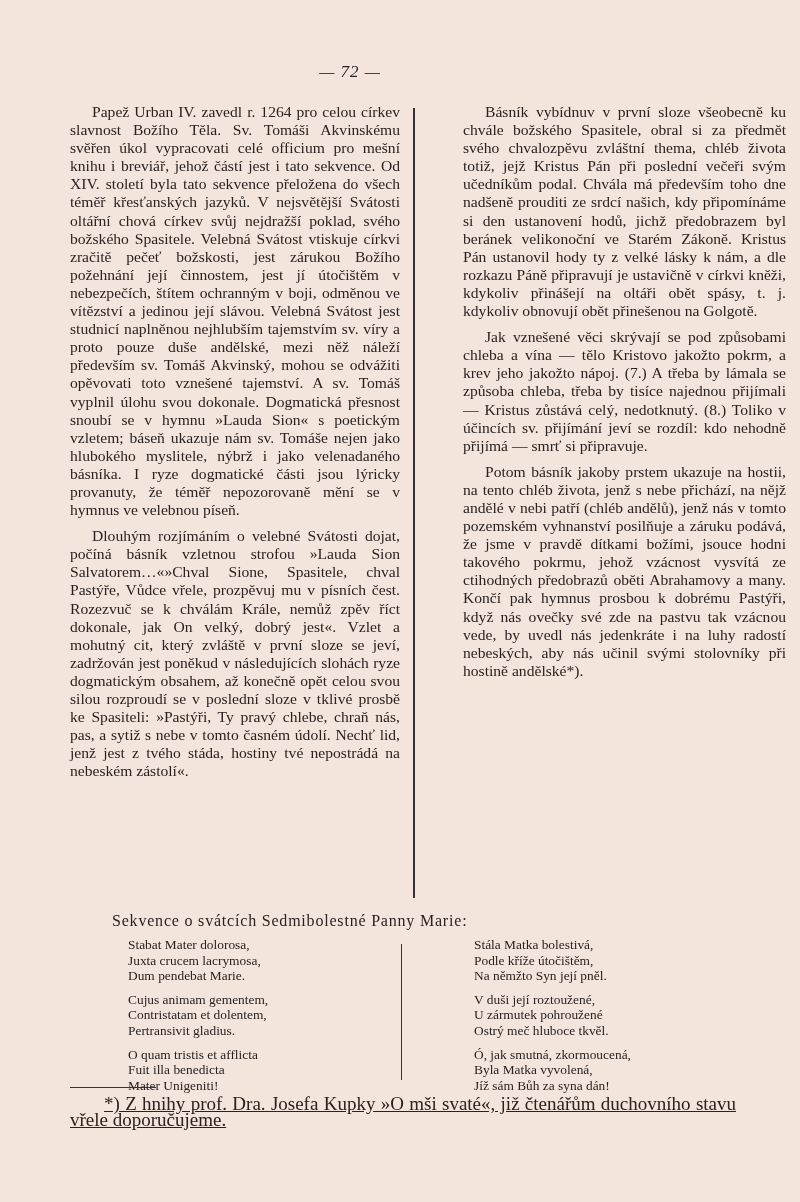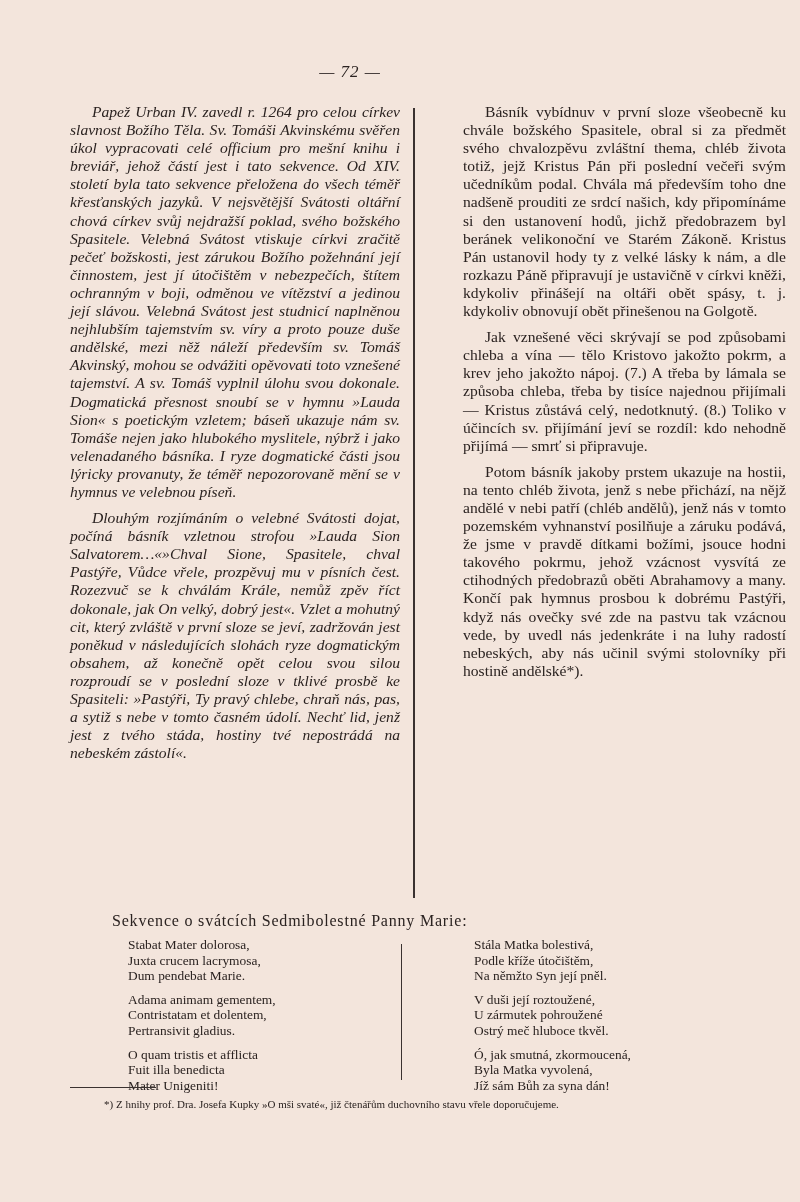--- a/index.html
+++ b/index.html
@@ -13,21 +13,21 @@
   }
   .page-number {
     position: absolute; top: 62px; left: 0; width: 700px;
     text-align: center; font-size: 17px; font-style: italic; letter-spacing: 1px;
   }
   .col {
     position: absolute; top: 103px;
     font-size: 15.6px; line-height: 18.1px;
     text-align: justify;
   }
-  .col-left { left: 70px; width: 330px; font-style: italic; }
+  .col-left { left: 70px; width: 330px; }
   .col-right { left: 428px; width: 323px; margin-left: 35px; }
   .divider {
     position: absolute; left: 413px; top: 108px; width: 1.5px; height: 790px;
     background: #3a3230;
   }
   .col p { margin: 0; text-indent: 22px; }
   .col p + p { margin-top: 8px; }
   .spaced { letter-spacing: 2.4px; }
   .poem-title {
     position: absolute; top: 912px; left: 112px; font-size: 16px; letter-spacing: 0.8px;
@@ -38,21 +38,21 @@
   .stanza + .stanza { margin-top: 8px; }
   .stanza div { white-space: nowrap; }
   .poem-divider {
     position: absolute; left: 401px; top: 944px; width: 1.3px; height: 136px; background: #3a3230;
   }
   .footnote-rule {
     position: absolute; left: 70px; top: 1087px; width: 86px; height: 1px; background: #3a3230;
   }
   .footnote {
     position: absolute; top: 1096px; left: 70px; width: 666px;
-    font-size: 11px; line-height: 16px; text-align: justify; text-indent: 34px;
+    font-size: 19px; line-height: 16px; text-align: justify; text-indent: 34px; text-decoration: underline;
   }
 </style>
 </head>
 <body>
 
 <div class="page-number">— 72 —</div>
 
 <div class="col col-left">
   <p>Papež Urban IV. zavedl r. 1264 pro celou církev slavnost Božího Těla. Sv. Tomáši Akvinskému svěřen úkol vypracovati celé officium pro mešní knihu i breviář, jehož částí jest i tato sekvence. Od XIV. století byla tato sekvence přeložena do všech téměř křesťanských jazyků. V nejsvětější Svátosti oltářní chová církev svůj nejdražší poklad, svého božského Spasitele. Velebná Svátost vtiskuje církvi zračitě pečeť božskosti, jest zárukou Božího požehnání její činnostem, jest jí útočištěm v nebezpečích, štítem ochranným v boji, odměnou ve vítězství a jedinou její slávou. Velebná Svátost jest studnicí naplněnou nejhlubším tajemstvím sv. víry a proto pouze duše andělské, mezi něž náleží především sv. Tomáš Akvinský, mohou se odvážiti opěvovati toto vznešené tajemství. A sv. Tomáš vyplnil úlohu svou dokonale. Dogmatická přesnost snoubí se v hymnu »Lauda Sion« s poetickým vzletem; báseň ukazuje nám sv. Tomáše nejen jako hlubokého myslitele, nýbrž i jako velenadaného básníka. I ryze dogmatické části jsou lýricky provanuty, že téměř nepozorovaně mění se v hymnus ve velebnou píseň.</p>
   <p>Dlouhým rozjímáním o velebné Svátosti dojat, počíná básník vzletnou strofou »Lauda Sion Salvatorem…«»Chval Sione, Spasitele, chval Pastýře, Vůdce vřele, prozpěvuj mu v písních čest. Rozezvuč se k chválám Krále, nemůž zpěv říct dokonale, jak On velký, dobrý jest«. Vzlet a mohutný cit, který zvláště v první sloze se jeví, zadržován jest poněkud v následujících slohách ryze dogmatickým obsahem, až konečně opět celou svou silou rozproudí se v poslední sloze v tklivé prosbě ke Spasiteli: »Pastýři, Ty pravý chlebe, chraň nás, pas, a sytiž s nebe v tomto časném údolí. Nechť lid, jenž jest z tvého stáda, hostiny tvé nepostrádá na nebeském zástolí«.</p>
@@ -68,21 +68,21 @@
 
 <div class="poem-title">Sekvence o svátcích Sedmibolestné Panny Marie:</div>
 
 <div class="stanza-col stanza-left">
   <div class="stanza">
     <div>Stabat Mater dolorosa,</div>
     <div>Juxta crucem lacrymosa,</div>
     <div>Dum pendebat Marie.</div>
   </div>
   <div class="stanza">
-    <div>Adama animam gementem,</div>
+    <div>Cujus animam gementem,</div>
     <div>Contristatam et dolentem,</div>
     <div>Pertransivit gladius.</div>
   </div>
   <div class="stanza">
     <div>O quam tristis et afflicta</div>
     <div>Fuit illa benedicta</div>
     <div>Mater Unigeniti!</div>
   </div>
 </div>
 

